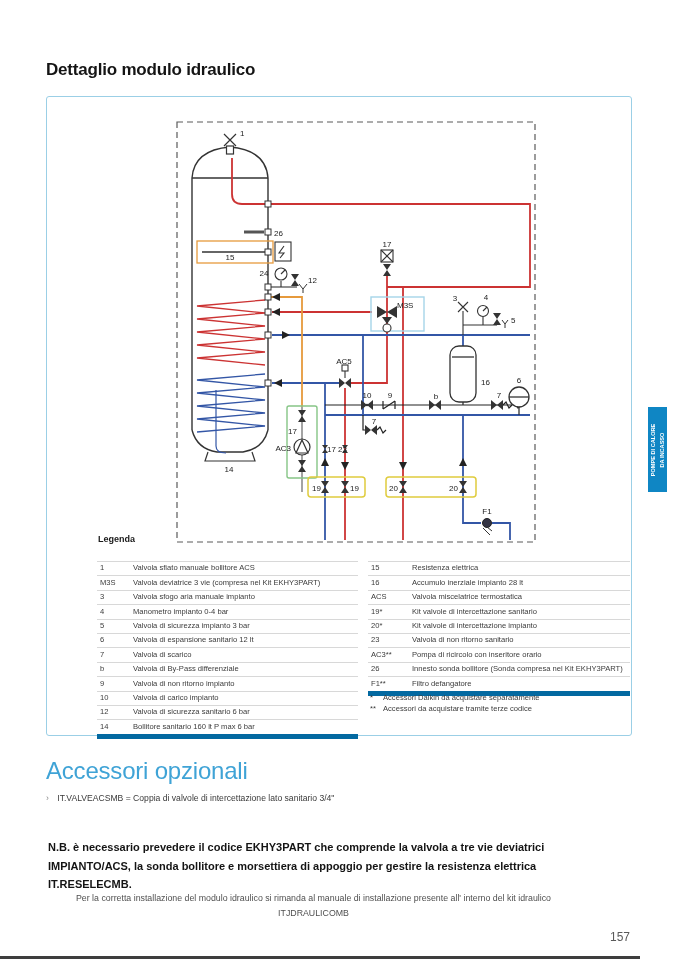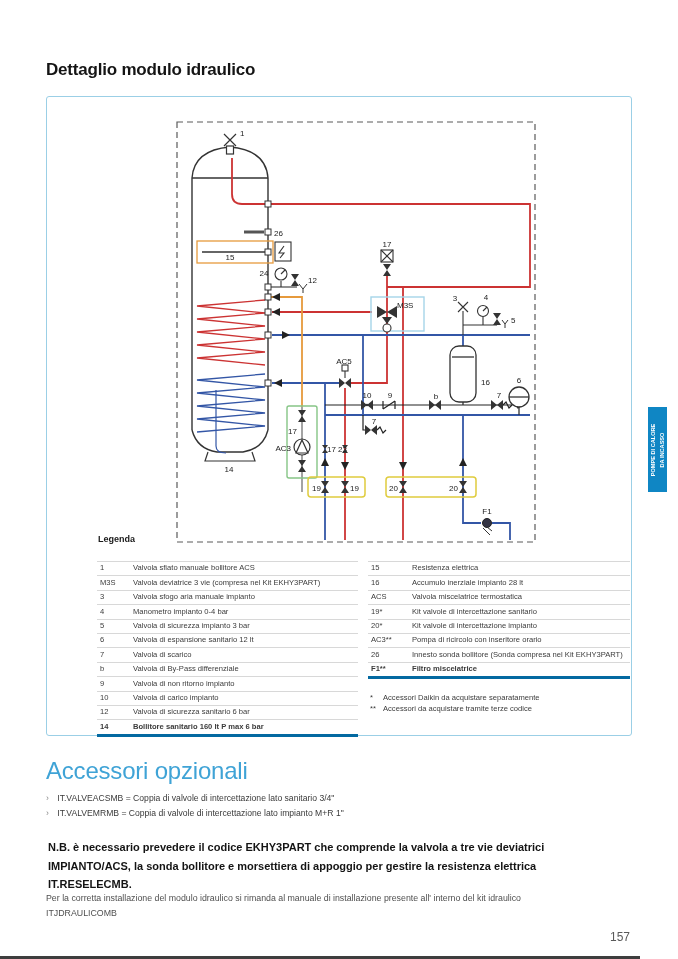--- a/index.html
+++ b/index.html
@@ -12,42 +12,42 @@
 
   .diagram-svg{position:absolute;left:46px;top:96px;}
   .dlabel{font-family:"Liberation Sans", sans-serif;font-size:8px;fill:#222;}
   .dlabel-bold{font-family:"Liberation Sans", sans-serif;font-size:9px;font-weight:bold;fill:#1a1a1a;}
 
   
   .ltable{position:absolute;font-size:7.6px;color:#3b3b3b;}
   .ltable-left{left:97px;top:561px;width:261px;}
   .ltable-right{left:368px;top:561px;width:262px;}
   .lrow{display:flex;border-top:1px solid #d8d8d8;padding:2.4px 0 2.3px 0;line-height:1.15;}
-  .ltable .lrow:last-of-type{border-bottom:3px solid #0369a1;font-weight:bold;}
+  .ltable .lrow:last-of-type{border-bottom:5px solid #0369a1;}
   .lcode{flex:0 0 33px;padding-left:3px;}
   .ltable-right .lcode{flex:0 0 41px;}
   .ldesc{flex:1;}
 
   .footnotes{position:absolute;left:368px;top:692px;font-size:7.6px;color:#3b3b3b;line-height:1.5;}
   .fnote{display:flex;}
   .fmark{flex:0 0 13px;padding-left:2px;}
 
   
   .side-tab{position:absolute;left:648px;top:407px;width:19px;height:85px;background:#0f86c4;}
   .side-tab-inner{position:absolute;top:50%;left:50%;transform:translate(-50%,-50%) rotate(-90deg);width:85px;text-align:center;color:#ffffff;font-size:5.6px;font-weight:bold;line-height:1.55;white-space:nowrap;}
   .side-tab-inner span{display:block;}
 
   
   .acc-heading{position:absolute;left:46px;top:757px;font-size:24px;font-weight:400;color:#3fa3d6;letter-spacing:-0.2px;}
   .acc-list{position:absolute;left:46px;top:794px;font-size:8.6px;color:#3a3a3a;}
   .acc-item{margin-bottom:6px;line-height:1.1;}
   .acc-bullet{color:#8a8a8a;margin-right:6px;font-size:8.6px;}
 
   .nb-text{position:absolute;left:48px;top:838px;width:505px;font-size:11px;font-weight:bold;color:#141414;line-height:1.7;}
-  .install-text{position:absolute;left:46px;top:891px;width:535px;font-size:8.8px;color:#4f4f4f;line-height:1.65;}
+  .install-text{position:absolute;left:46px;top:891px;width:535px;font-size:8.8px;color:#4f4f4f;line-height:1.65;text-align:center;}
 
   .page-number{position:absolute;right:48px;top:930px;font-size:12px;color:#5a5a5a;}
   .bottom-bar{position:absolute;left:0;bottom:0;width:640px;height:3px;background:#3e3e3e;}
 </style>
 </head>
 <body>
 
 <div class="page">
 
   <div class="doc-title">Dettaglio modulo idraulico</div>
@@ -358,34 +358,38 @@
       <div class="lrow">
         <div class="lcode">19*</div>
         <div class="ldesc">Kit valvole di intercettazione sanitario</div>
       </div>
 
       <div class="lrow">
         <div class="lcode">20*</div>
         <div class="ldesc">Kit valvole di intercettazione impianto</div>
       </div>
 
+      <div class="lrow">
+        <div class="lcode">23</div>
+        <div class="ldesc">Valvola di non ritorno sanitario</div>
+      </div>
 
       <div class="lrow">
         <div class="lcode">AC3**</div>
         <div class="ldesc">Pompa di ricircolo con inseritore orario</div>
       </div>
 
       <div class="lrow">
         <div class="lcode">26</div>
         <div class="ldesc">Innesto sonda bollitore (Sonda compresa nel Kit EKHY3PART)</div>
       </div>
 
       <div class="lrow">
         <div class="lcode">F1**</div>
-        <div class="ldesc">Filtro miscelatrice</div>
+        <div class="ldesc">Filtro defangatore</div>
       </div>
     </div>
 
   <div class="footnotes">
 
       <div class="fnote">
         <span class="fmark">*</span>
         <span>Accessori Daikin da acquistare separatamente</span>
       </div>
 
@@ -404,24 +408,20 @@
 
   <div class="acc-heading">Accessori opzionali</div>
 
   <div class="acc-list">
 
       <div class="acc-item">
         <span class="acc-bullet">›</span>
         <span>IT.VALVEACSMB = Coppia di valvole di intercettazione lato sanitario 3/4"</span>
       </div>
 
-      <div class="acc-item">
-        <span class="acc-bullet">›</span>
-        <span>IT.VALVEMRMB = Coppia di valvole di intercettazione lato impianto M+R 1"</span>
-      </div>
     </div>
 
   <div class="nb-text">N.B. è necessario prevedere il codice EKHY3PART che comprende la valvola a tre vie deviatrici IMPIANTO/ACS, la sonda bollitore e morsettiera di appoggio per gestire la resistenza elettrica IT.RESELECMB.</div>
   <div class="install-text">Per la corretta installazione del modulo idraulico si rimanda al manuale di installazione presente all' interno del kit idraulico ITJDRAULICOMB</div>
 
   <div class="page-number">157</div>
   <div class="bottom-bar"></div>
 
 </div>
 

